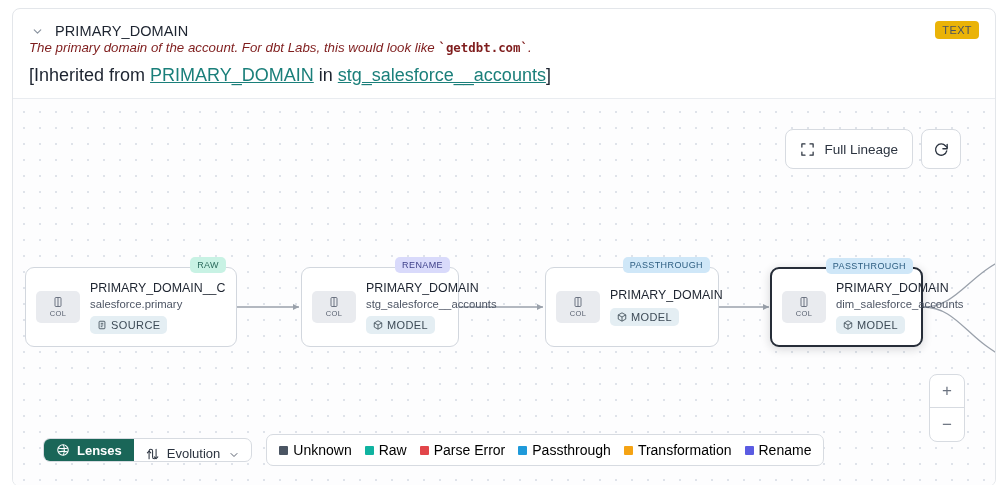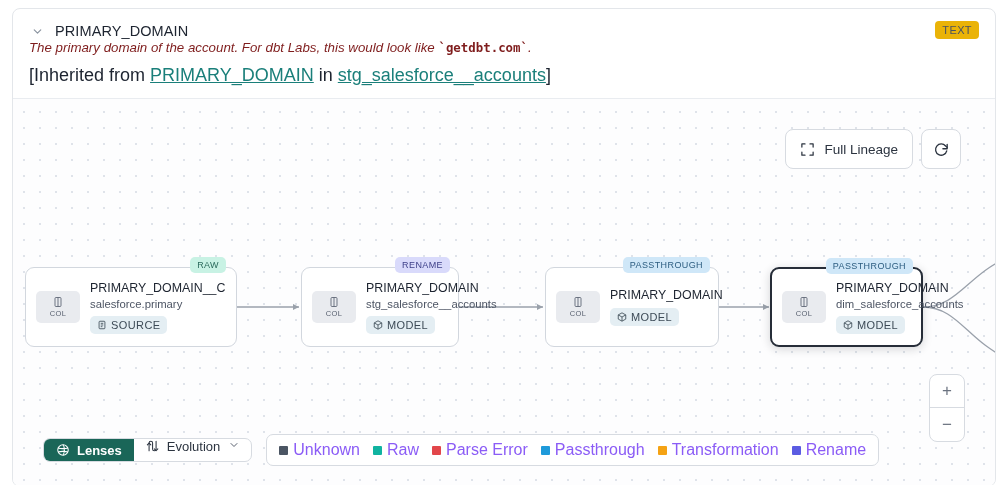--- a/index.html
+++ b/index.html
@@ -104,28 +104,28 @@
   .tag.rename { background: #d9dafb; color: #3f418a; }
   .tag.pass { background: #cfe7f8; color: #2c5d80; }
   
   .bottom { position: absolute; left: 30px; bottom: 20px; display: flex; gap: 14px; align-items: center; }
   .lens-group { display: flex; border-radius: 7px; overflow: hidden; border: 1px solid #d7dbe1; background: #fff; height: 24px; }
   .lens-btn {
     background: #1a6658; color: #fff; display: flex; align-items: center; gap: 7px;
     padding: 0 12px; font-size: 13px; font-weight: bold; cursor: pointer;
   }
   .evo-btn {
-    display: flex; align-items: flex-start; gap: 8px; padding: 0 11px;
+    display: flex; align-items: flex-end; gap: 8px; padding: 0 11px;
     font-size: 13px; color: #2c3440; cursor: pointer;
   }
   .legend {
     height: 32px; background: #fff; border: 1px solid #d7dbe1; border-radius: 7px;
     display: flex; align-items: center; gap: 13px; padding: 0 12px;
   }
-  .leg-item { display: flex; align-items: center; gap: 5px; font-size: 16px; color: #8b5cf6; }
+  .leg-item { display: flex; align-items: center; gap: 5px; font-size: 14px; color: #000000; }
   .swatch { width: 9px; height: 9px; border-radius: 1px; flex: none; }
   svg { display: block; }
 </style>
 </head>
 <body>
 
 <div class="panel">
 
   <div class="hdr">
     <div class="hdr-row">

